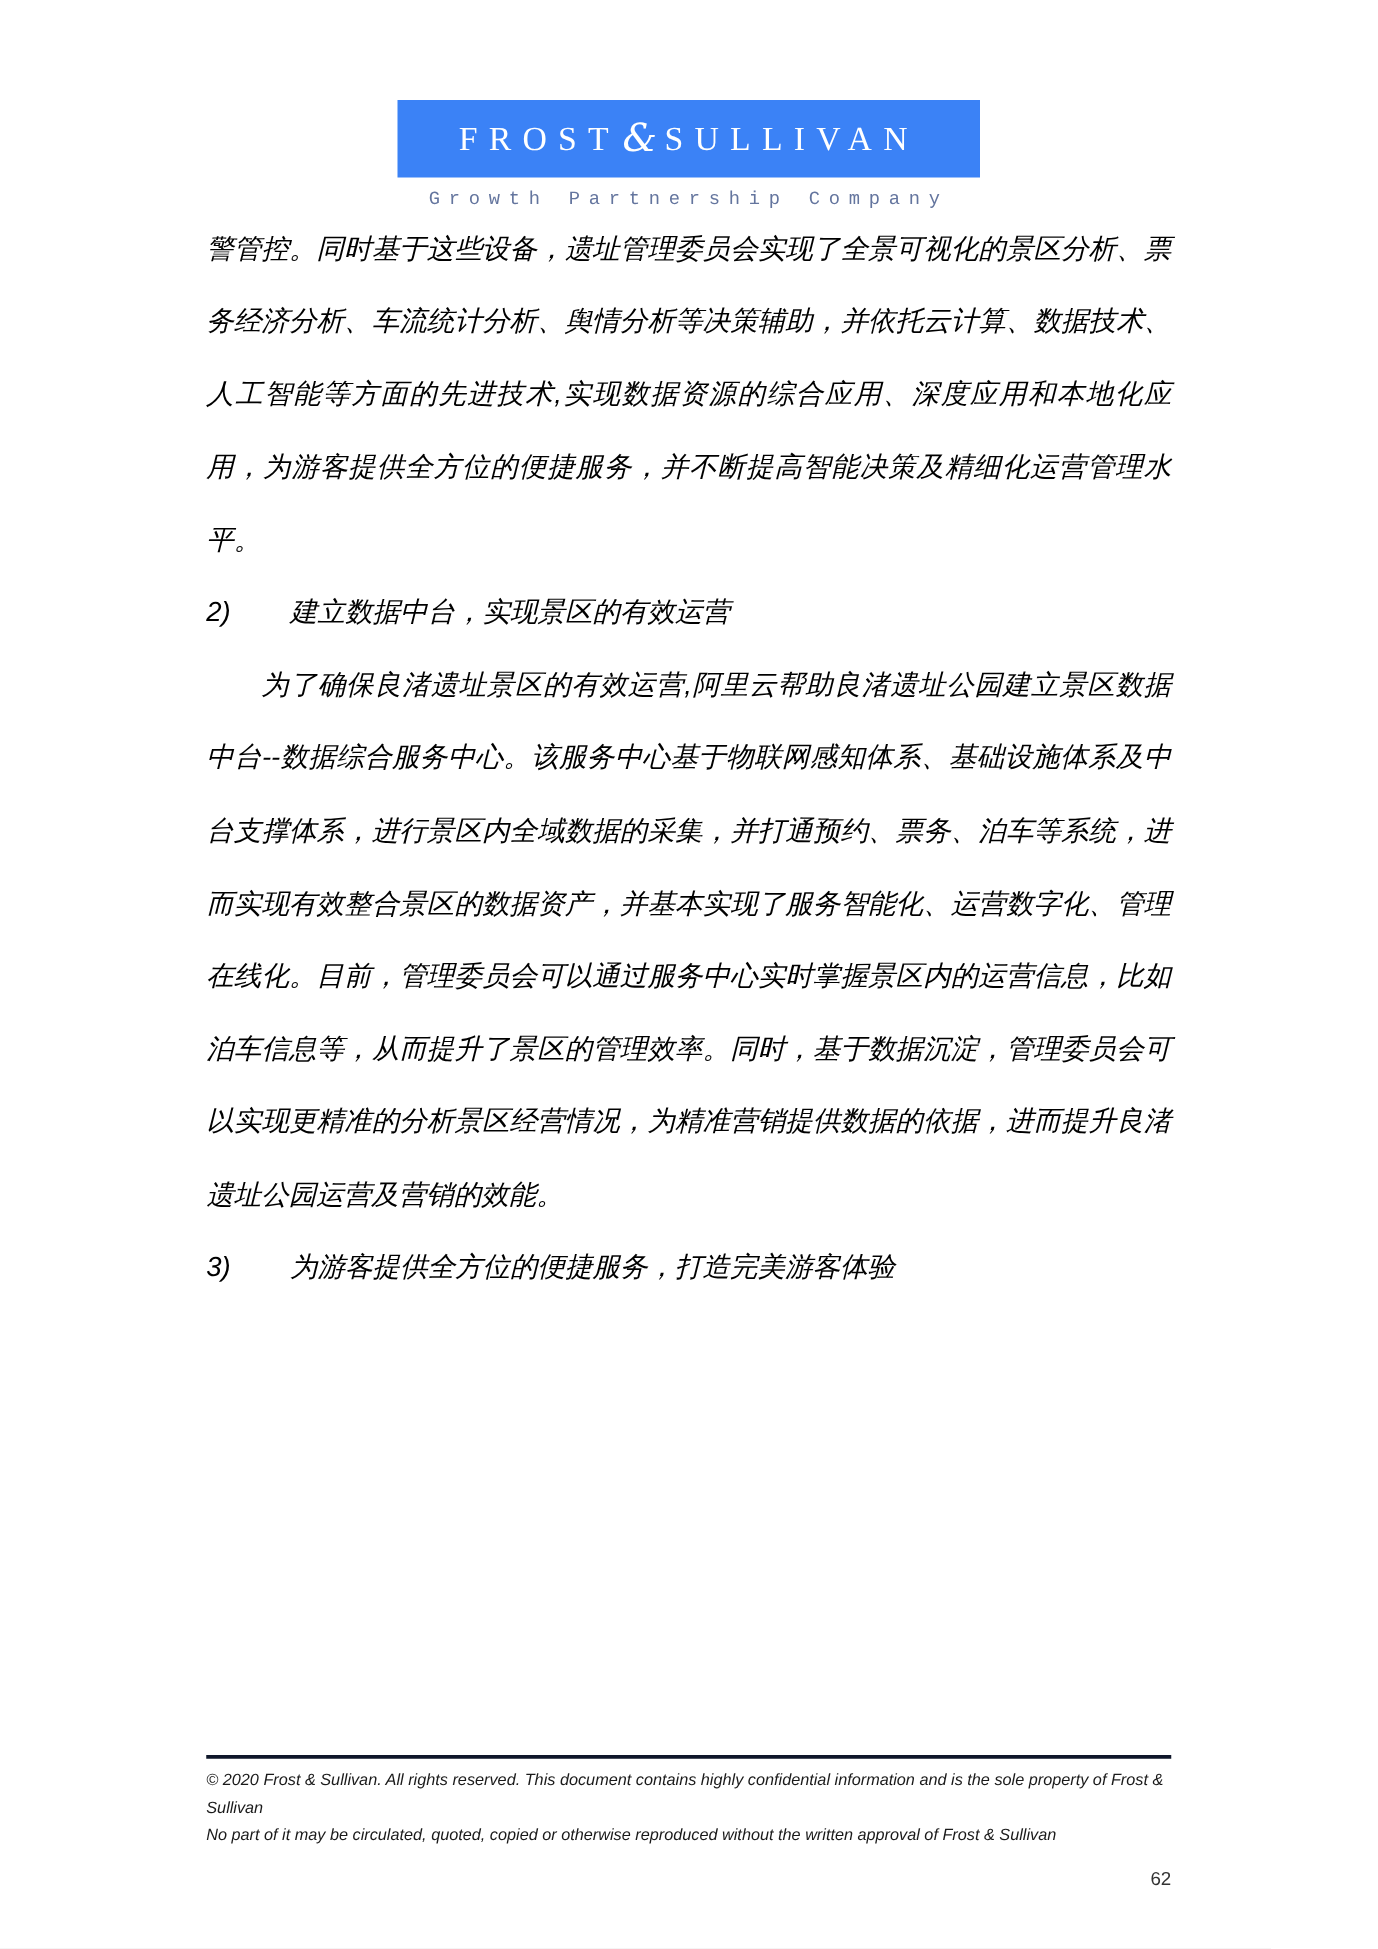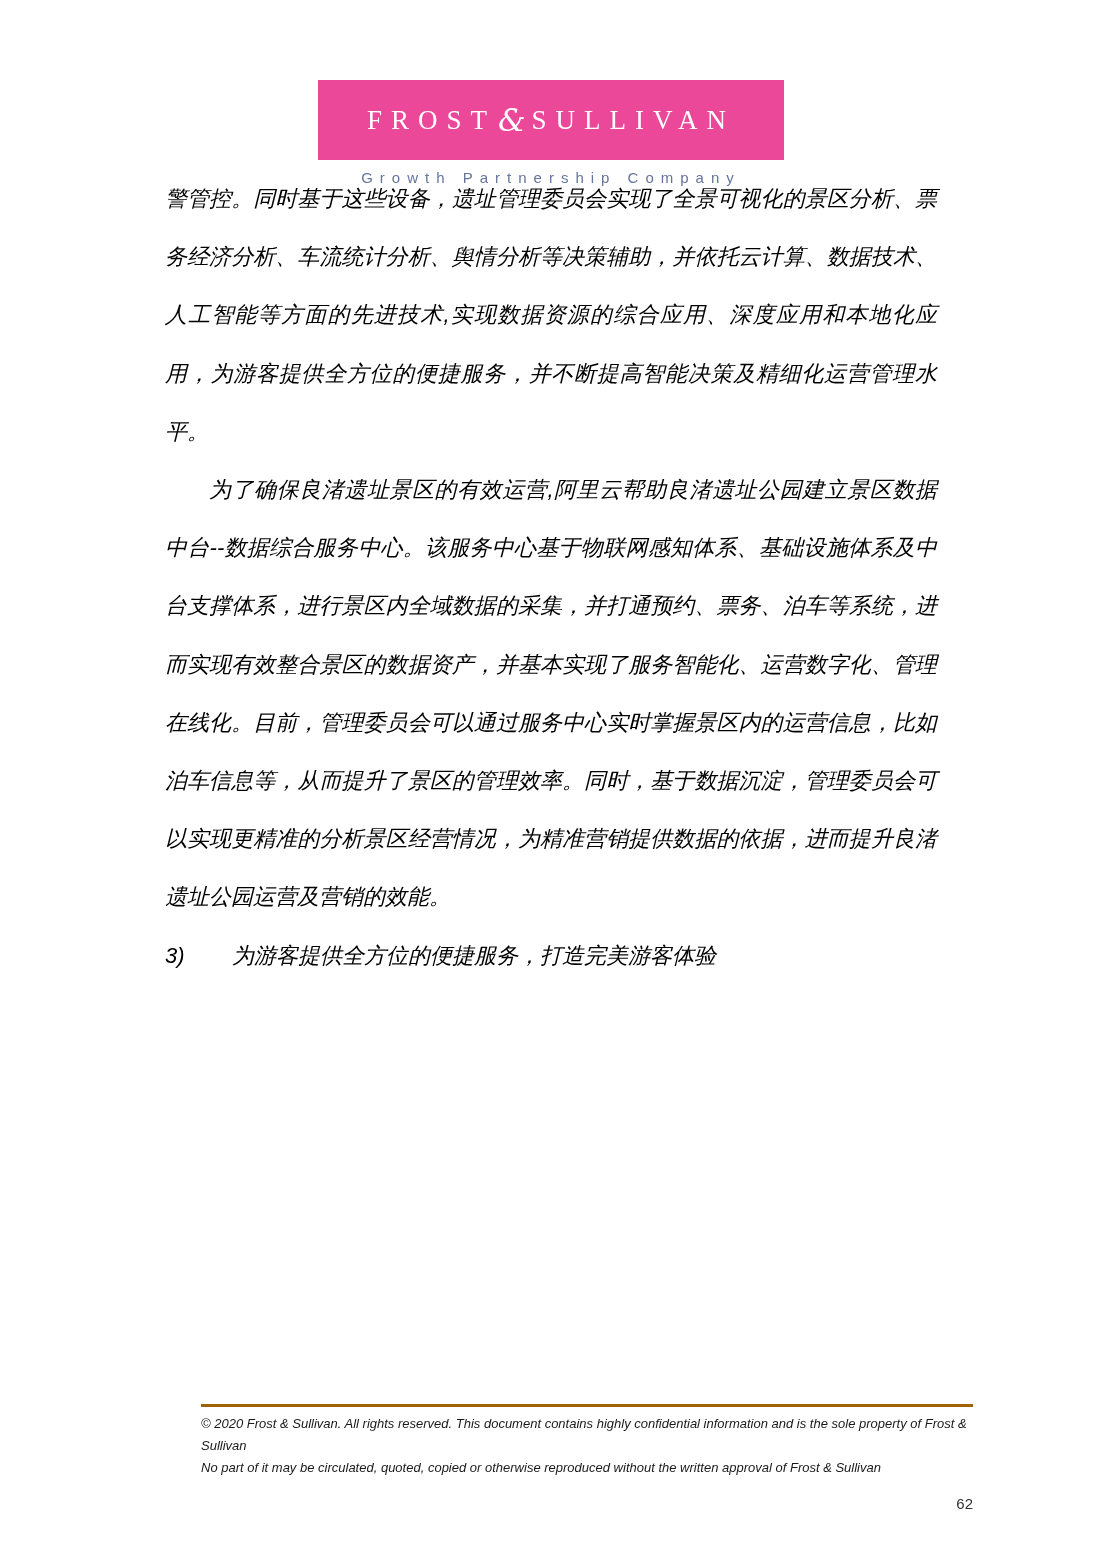--- a/index.html
+++ b/index.html
@@ -22,22 +22,22 @@
   .logo-wrap {
     position: absolute;
     top: 80px;
     left: 0;
     width: 100%;
     text-align: center;
   }
   .logo-box {
     margin: 0 auto;
     width: 466px;
-    height: 80px;
-    background: #ec4899;
+    height: 62px;
+    background: #3b82f6;
     color: #ffffff;
     display: flex;
     align-items: center;
     justify-content: center;
     font-family: "Liberation Serif", "DejaVu Serif", serif;
     font-size: 27px;
     letter-spacing: 9px;
     font-weight: 500;
   }
   .logo-amp {
@@ -45,20 +45,21 @@
     font-family: "DejaVu Serif", serif;
     font-size: 31px;
     margin: 0 6px 0 2px;
     letter-spacing: 0;
   }
   .logo-subtitle {
     margin-top: 9px;
     font-size: 15px;
     letter-spacing: 7px;
     color: #64759e;
+    font-family: Liberation Mono, monospace;
   }
 
   
   .doc-body {
     position: absolute;
     top: 170px;
     left: 165px;
     width: 772px;
     font-size: 22px;
     line-height: 58.2px;
@@ -75,23 +76,22 @@
     display: inline-block;
     width: 67px;
   }
 
   
   .doc-footer {
     position: absolute;
     top: 1404px;
     left: 165px;
     width: 772px;
-    border-top: 3px solid #a16207;
+    border-top: 3px solid #0f172a;
     padding-top: 6px;
-    margin-left: 36px;
   }
   .foot-line {
     margin: 0;
     font-style: italic;
     font-size: 13px;
     line-height: 22px;
     color: #1a1a1a;
   }
   .page-number {
     margin-top: 16px;
@@ -111,20 +111,23 @@
       <span>FROST</span>
       <span class="logo-amp">&amp;</span>
       <span>SULLIVAN</span>
     </div>
     <div class="logo-subtitle">Growth Partnership Company</div>
   </header>
 
   <main class="doc-body">
     <p class="para no-indent">警管控。同时基于这些设备，遗址管理委员会实现了全景可视化的景区分析、票务经济分析、车流统计分析、舆情分析等决策辅助，并依托云计算、数据技术、人工智能等方面的先进技术,实现数据资源的综合应用、深度应用和本地化应用，为游客提供全方位的便捷服务，并不断提高智能决策及精细化运营管理水平。</p>
 
+    <p class="heading">
+      <span class="h-num">2)</span><span class="h-text">建立数据中台，实现景区的有效运营</span>
+    </p>
 
     <p class="para indent">为了确保良渚遗址景区的有效运营,阿里云帮助良渚遗址公园建立景区数据中台--数据综合服务中心。该服务中心基于物联网感知体系、基础设施体系及中台支撑体系，进行景区内全域数据的采集，并打通预约、票务、泊车等系统，进而实现有效整合景区的数据资产，并基本实现了服务智能化、运营数字化、管理在线化。目前，管理委员会可以通过服务中心实时掌握景区内的运营信息，比如泊车信息等，从而提升了景区的管理效率。同时，基于数据沉淀，管理委员会可以实现更精准的分析景区经营情况，为精准营销提供数据的依据，进而提升良渚遗址公园运营及营销的效能。</p>
 
     <p class="heading">
       <span class="h-num">3)</span><span class="h-text">为游客提供全方位的便捷服务，打造完美游客体验</span>
     </p>
 
   </main>
 
   <footer class="doc-footer">

